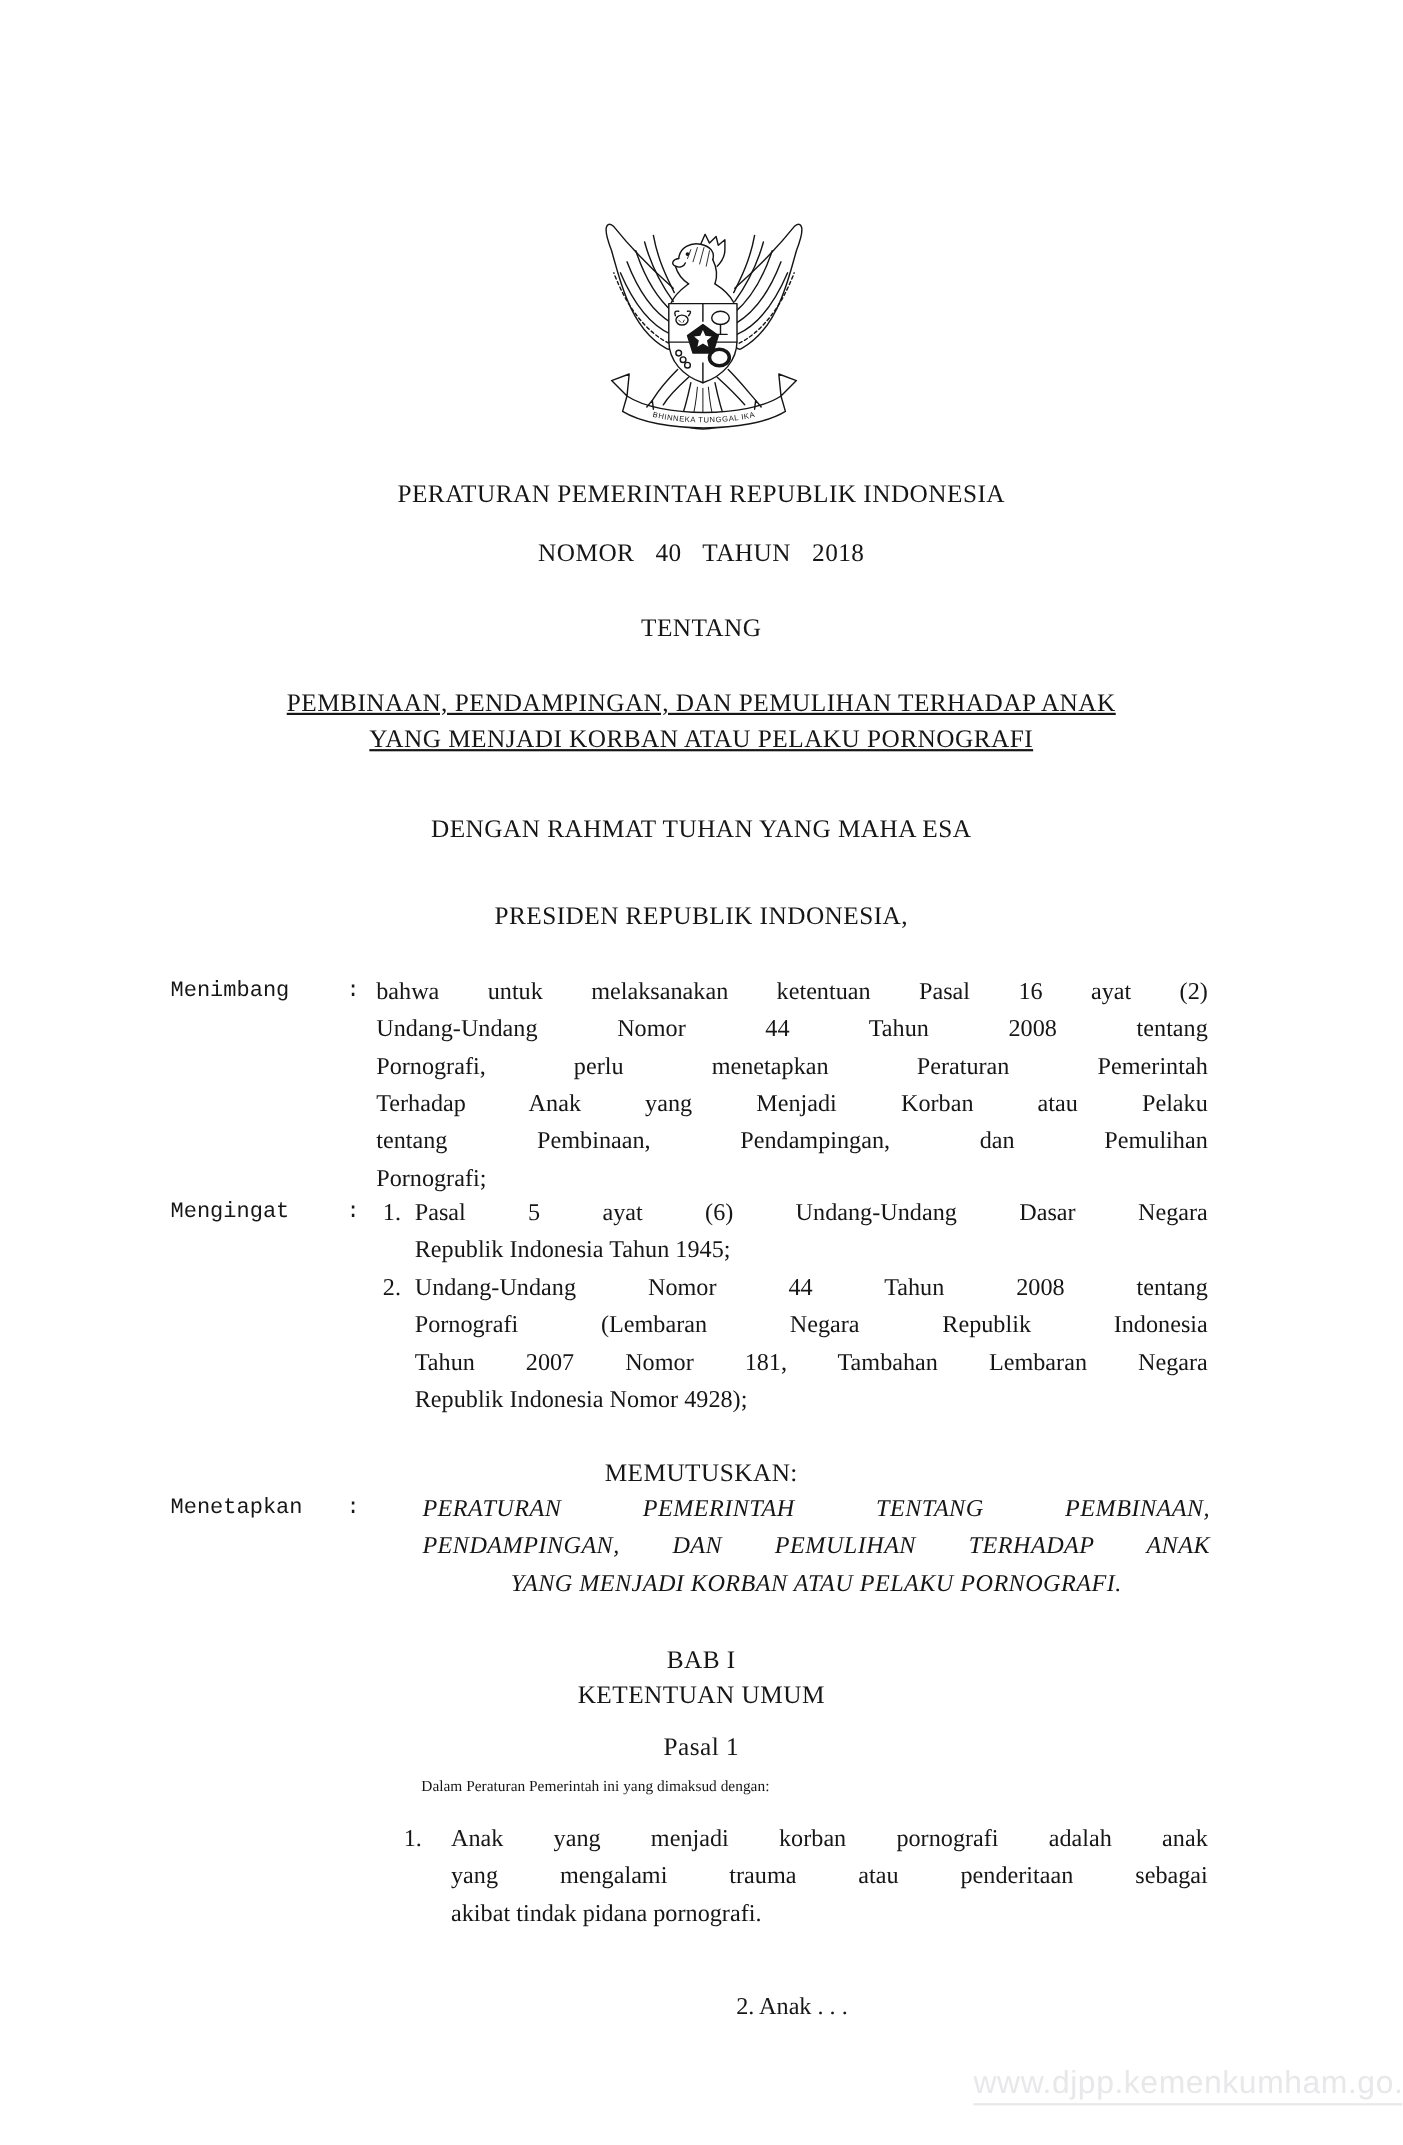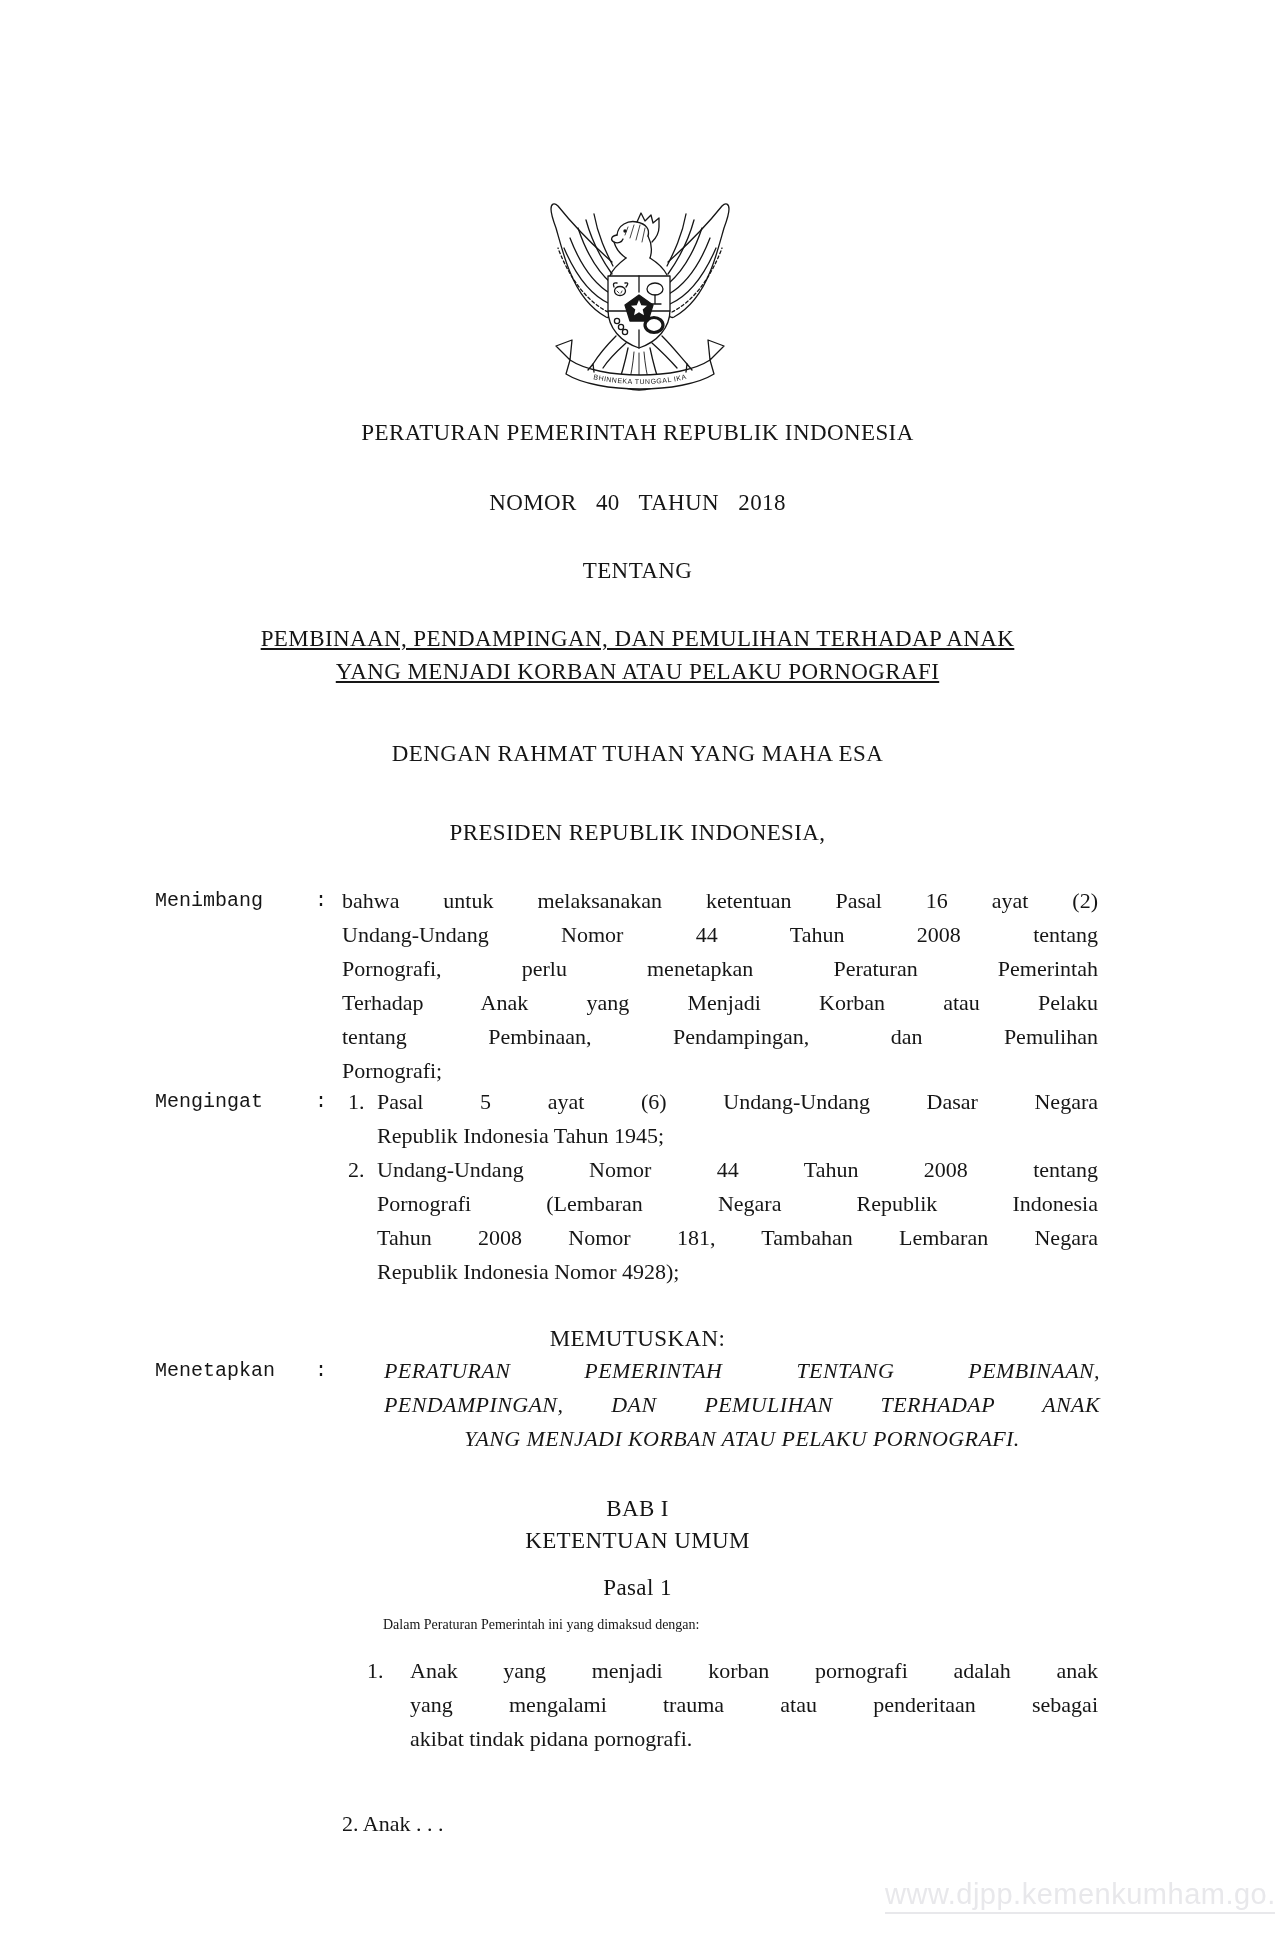--- a/index.html
+++ b/index.html
@@ -14,21 +14,21 @@
   .jpar{position:absolute;font-size:22px;line-height:34px;}
   .jpar .ln{text-align:justify;text-align-last:justify;}
   .jpar .ln:last-child{text-align:left;text-align-last:auto;}
   .jpar.center-last .ln:last-child{text-align:center;text-align-last:center;}
   .caps{letter-spacing:0.4px;font-style:italic;}
   .c .ln{text-align:center;text-decoration:underline;}
   .listwrap{position:absolute;}
   .numitem{position:relative;}
   .num{position:absolute;left:0;top:0;font-size:22px;line-height:34px;}
   .plain{position:absolute;font-size:14px;line-height:28px;white-space:nowrap;}
-  .catch{position:absolute;font-size:22px;line-height:28px;text-align:left;}
+  .catch{position:absolute;font-size:22px;line-height:28px;text-align:center;}
   .watermark{
     position:absolute;font-family:"Liberation Sans",sans-serif;font-size:29px;
     color:#e8e8eb;letter-spacing:0.5px;border-bottom:2px solid #e8e8eb;
     padding-bottom:1px;white-space:nowrap;
   }
   .emblem{position:absolute;left:548px;top:200px;width:184px;height:202px;}
 </style>
 </head>
 <body>
 
@@ -91,21 +91,21 @@
 
         <path d="M45 164 L40 170 M45 164 L46 172 M139 164 L144 170 M139 164 L138 172"></path>
       </g>
       <path id="mottoPath" d="M26 172 C56 188 128 188 158 172" fill="none" stroke="none"></path>
       <text font-family="Liberation Sans, sans-serif" font-size="7" letter-spacing="0.5" fill="#161616">
         <textPath href="#mottoPath" startOffset="50%" text-anchor="middle">BHINNEKA TUNGGAL IKA</textPath>
       </text>
     </svg>
   </div>
 
-  <div class="c" style="top:416px">PERATURAN PEMERINTAH REPUBLIK INDONESIA</div>
+  <div class="c" style="top:432px">PERATURAN PEMERINTAH REPUBLIK INDONESIA</div>
   <div class="c nomor" style="top:486px">NOMOR 40 TAHUN 2018</div>
   <div class="c" style="top:554px">TENTANG</div>
   <div class="c" style="top:622px">
       <div class="ln">PEMBINAAN, PENDAMPINGAN, DAN PEMULIHAN TERHADAP ANAK</div>
       <div class="ln">YANG MENJADI KORBAN ATAU PELAKU PORNOGRAFI</div>
     </div>
   <div class="c" style="top:737px">DENGAN RAHMAT TUHAN YANG MAHA ESA</div>
   <div class="c" style="top:816px">PRESIDEN REPUBLIK INDONESIA,</div>
 
   <div class="label" style="left:155px;top:884px">Menimbang</div>
@@ -127,21 +127,21 @@
       <div class="jpar" style="position:relative;width:721px">
           <div class="ln">Pasal 5 ayat (6) Undang-Undang Dasar Negara</div>
           <div class="ln">Republik Indonesia Tahun 1945;</div>
         </div>
     </div>
     <div class="numitem" style="padding-left:29px">
       <div class="num">2.</div>
       <div class="jpar" style="position:relative;width:721px">
           <div class="ln">Undang-Undang Nomor 44 Tahun 2008 tentang</div>
           <div class="ln">Pornografi (Lembaran Negara Republik Indonesia</div>
-          <div class="ln">Tahun 2008 Nomor 181, Tambahan Lembaran Negara</div>
+          <div class="ln">Tahun 2007 Nomor 181, Tambahan Lembaran Negara</div>
           <div class="ln">Republik Indonesia Nomor 4928);</div>
         </div>
     </div>
   </div>
 
   <div class="c" style="top:1322px">MEMUTUSKAN:</div>
   <div class="label" style="left:155px;top:1354px">Menetapkan</div>
   <div class="label" style="left:315px;top:1354px">:</div>
   <div class="jpar caps center-last" style="left:384px;top:1354px;width:716px">
       <div class="ln">PERATURAN PEMERINTAH TENTANG PEMBINAAN,</div>

